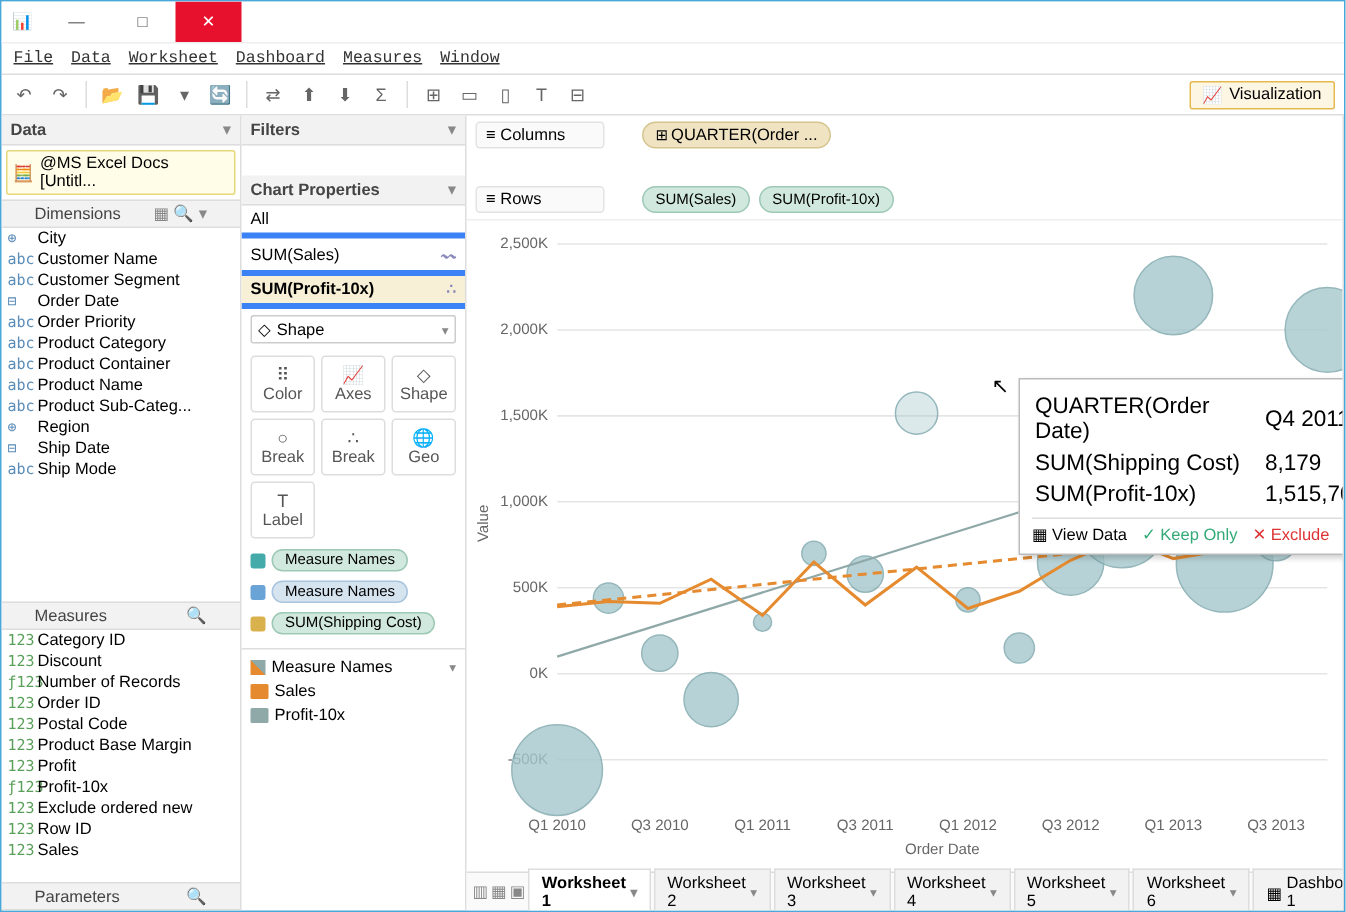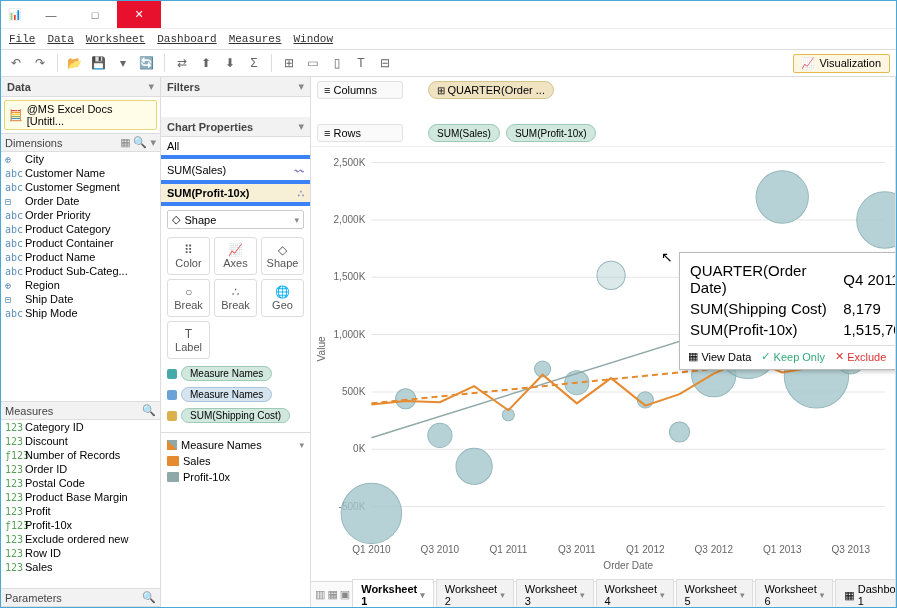--- a/index.html
+++ b/index.html
@@ -27,21 +27,21 @@
 .col.viz { flex:1; display:flex; flex-direction:column; }
 
 .phead { background:#f2f2f2; padding:3px 6px; border-bottom:1px solid #ddd; display:flex; align-items:center; justify-content:space-between; font-weight:bold; color:#444;}
 .phead .icons { display:flex; gap:4px; color:#888; font-weight:normal;}
 
 .datasource { background:#fffde7; border:1px solid #e6d87a; padding:2px 4px; margin:3px; border-radius:2px; display:flex; align-items:center; gap:4px;}
 .fieldlist { flex:1; overflow:hidden; }
 .field { padding:1px 4px; display:flex; align-items:center; gap:4px; white-space:nowrap; overflow:hidden; text-overflow:ellipsis;}
 .fticon { width:16px; color:#5b8db8; font-size:10px; font-family: monospace;}
 .fticon.m { color:#5aa05a; }
-.subhead { background:#f2f2f2; padding:2px 4px; border-top:1px solid #ddd; border-bottom:1px solid #ddd; display:flex; justify-content:space-between; align-items:center; color:#444;}
+.subhead { background:#f2f2f2; padding:2px 22px; border-top:1px solid #ddd; border-bottom:1px solid #ddd; display:flex; justify-content:space-between; align-items:center; color:#444;}
 .subhead .mini { color:#888; }
 
 .thinrow { padding:3px 6px; border-bottom:4px solid #3b82f6; display:flex; justify-content:space-between; align-items:center;}
 .thinrow.sel { background:#f7f0d6; font-weight:bold; }
 .dropdown { margin:4px 6px; border:1px solid #ccc; padding:2px 4px; border-radius:2px; display:flex; align-items:center; gap:4px;}
 .cardgrid { display:grid; grid-template-columns: repeat(3, 1fr); gap:4px; padding:4px 6px;}
 .card { border:1px solid #ddd; border-radius:3px; height:38px; display:flex; flex-direction:column; align-items:center; justify-content:center; font-size:10px; color:#555;}
 .card .ci { font-size:12px; height:14px; }
 .pillrow { padding:3px 6px; display:flex; align-items:center; gap:4px;}
 .pill { border-radius:10px; padding:1px 8px; font-size:10px; display:inline-flex; align-items:center; gap:2px;}

